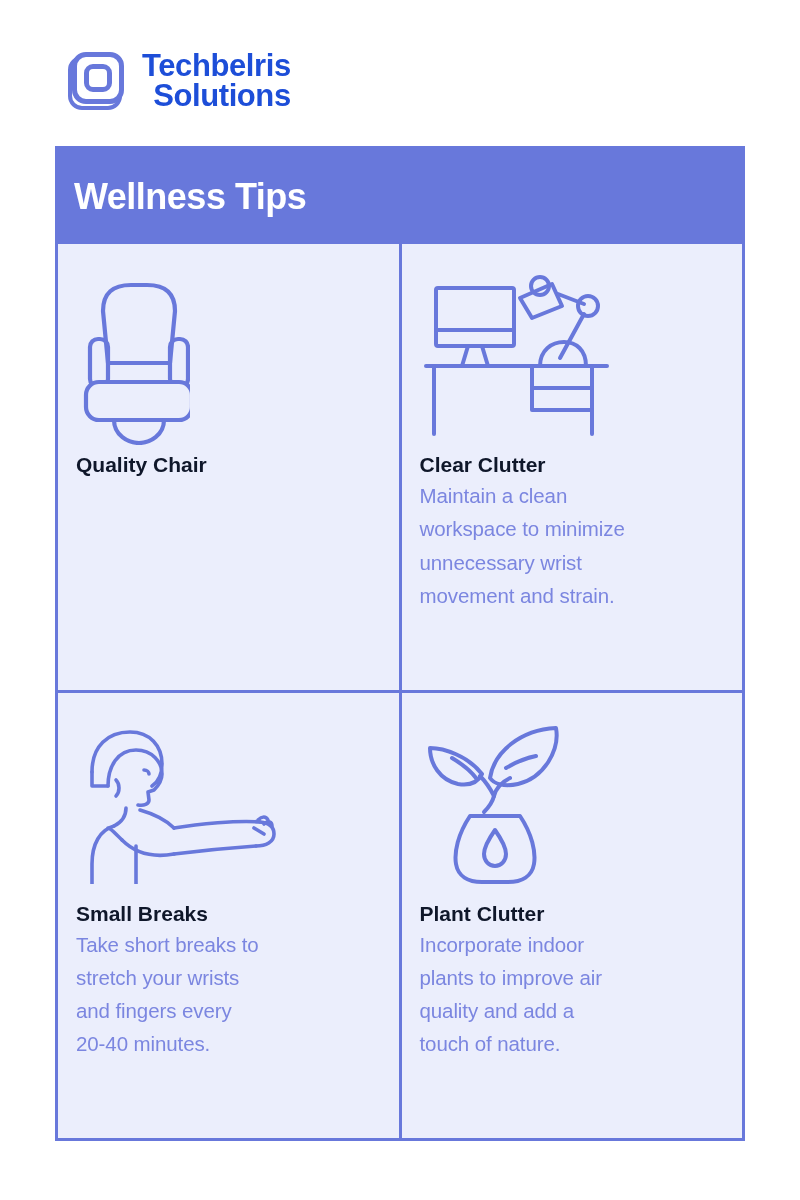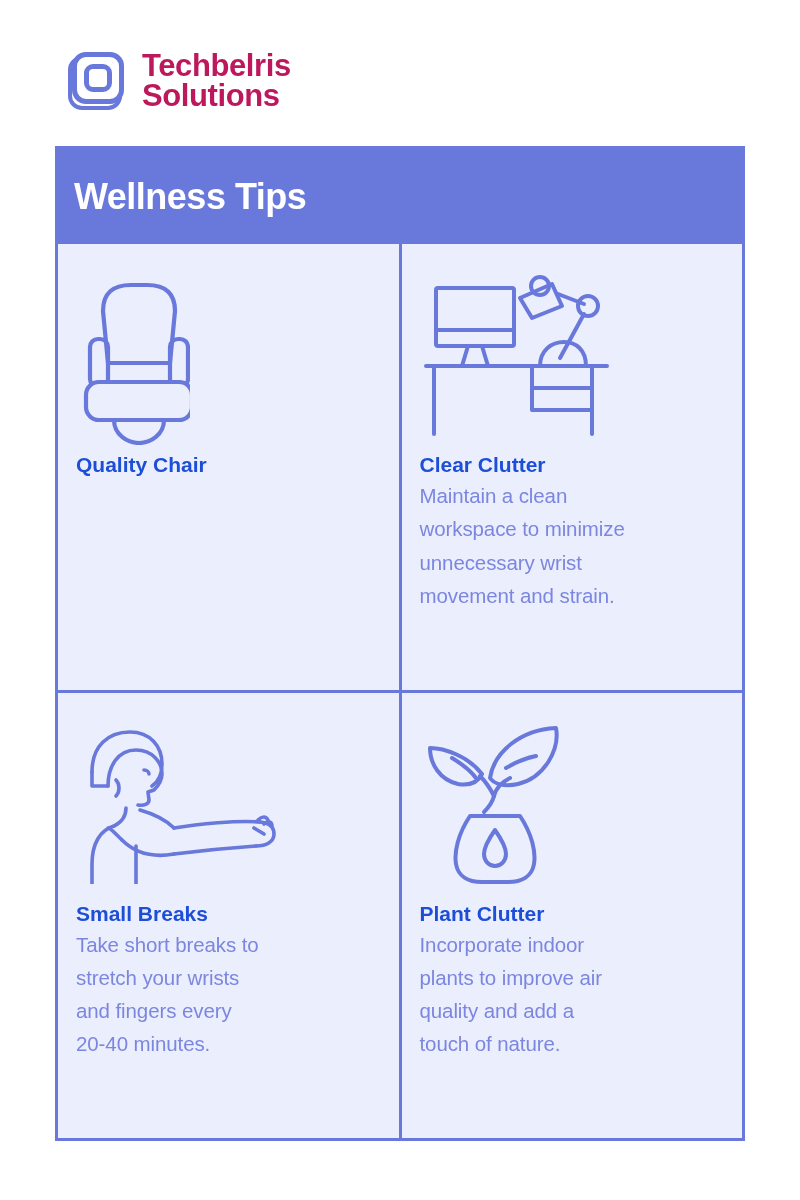--- a/index.html
+++ b/index.html
@@ -59,22 +59,23 @@
     width: 28px;
     height: 28px;
     border: 5px solid #6878DB;
     border-radius: 9px;
     background: #ffffff;
   }
   .logo-text {
     font-size: 31px;
     font-weight: bold;
     line-height: 0.98;
-    color: #be185d;
+    color: #1d4ed8;
     letter-spacing: -0.4px;
+    text-align: right;
   }
   .logo-text div { display: block; }
 
   
   .frame {
     position: absolute;
     left: 55px;
     top: 146px;
     width: 690px;
     height: 995px;
@@ -122,21 +123,21 @@
     display: flex;
     align-items: center;
     justify-content: flex-start;
     padding-left: 4px;
   }
   .card-icon.center-left { padding-left: 2px; }
 
   .card-title {
     font-size: 21px;
     font-weight: bold;
-    color: #1d4ed8;
+    color: #0f172a;
     line-height: 1.15;
     margin-bottom: 2px;
   }
   .card-body {
     font-size: 20.5px;
     color: #7B86E0;
     line-height: 1.62;
     letter-spacing: -0.1px;
     white-space: pre-line;
   }

